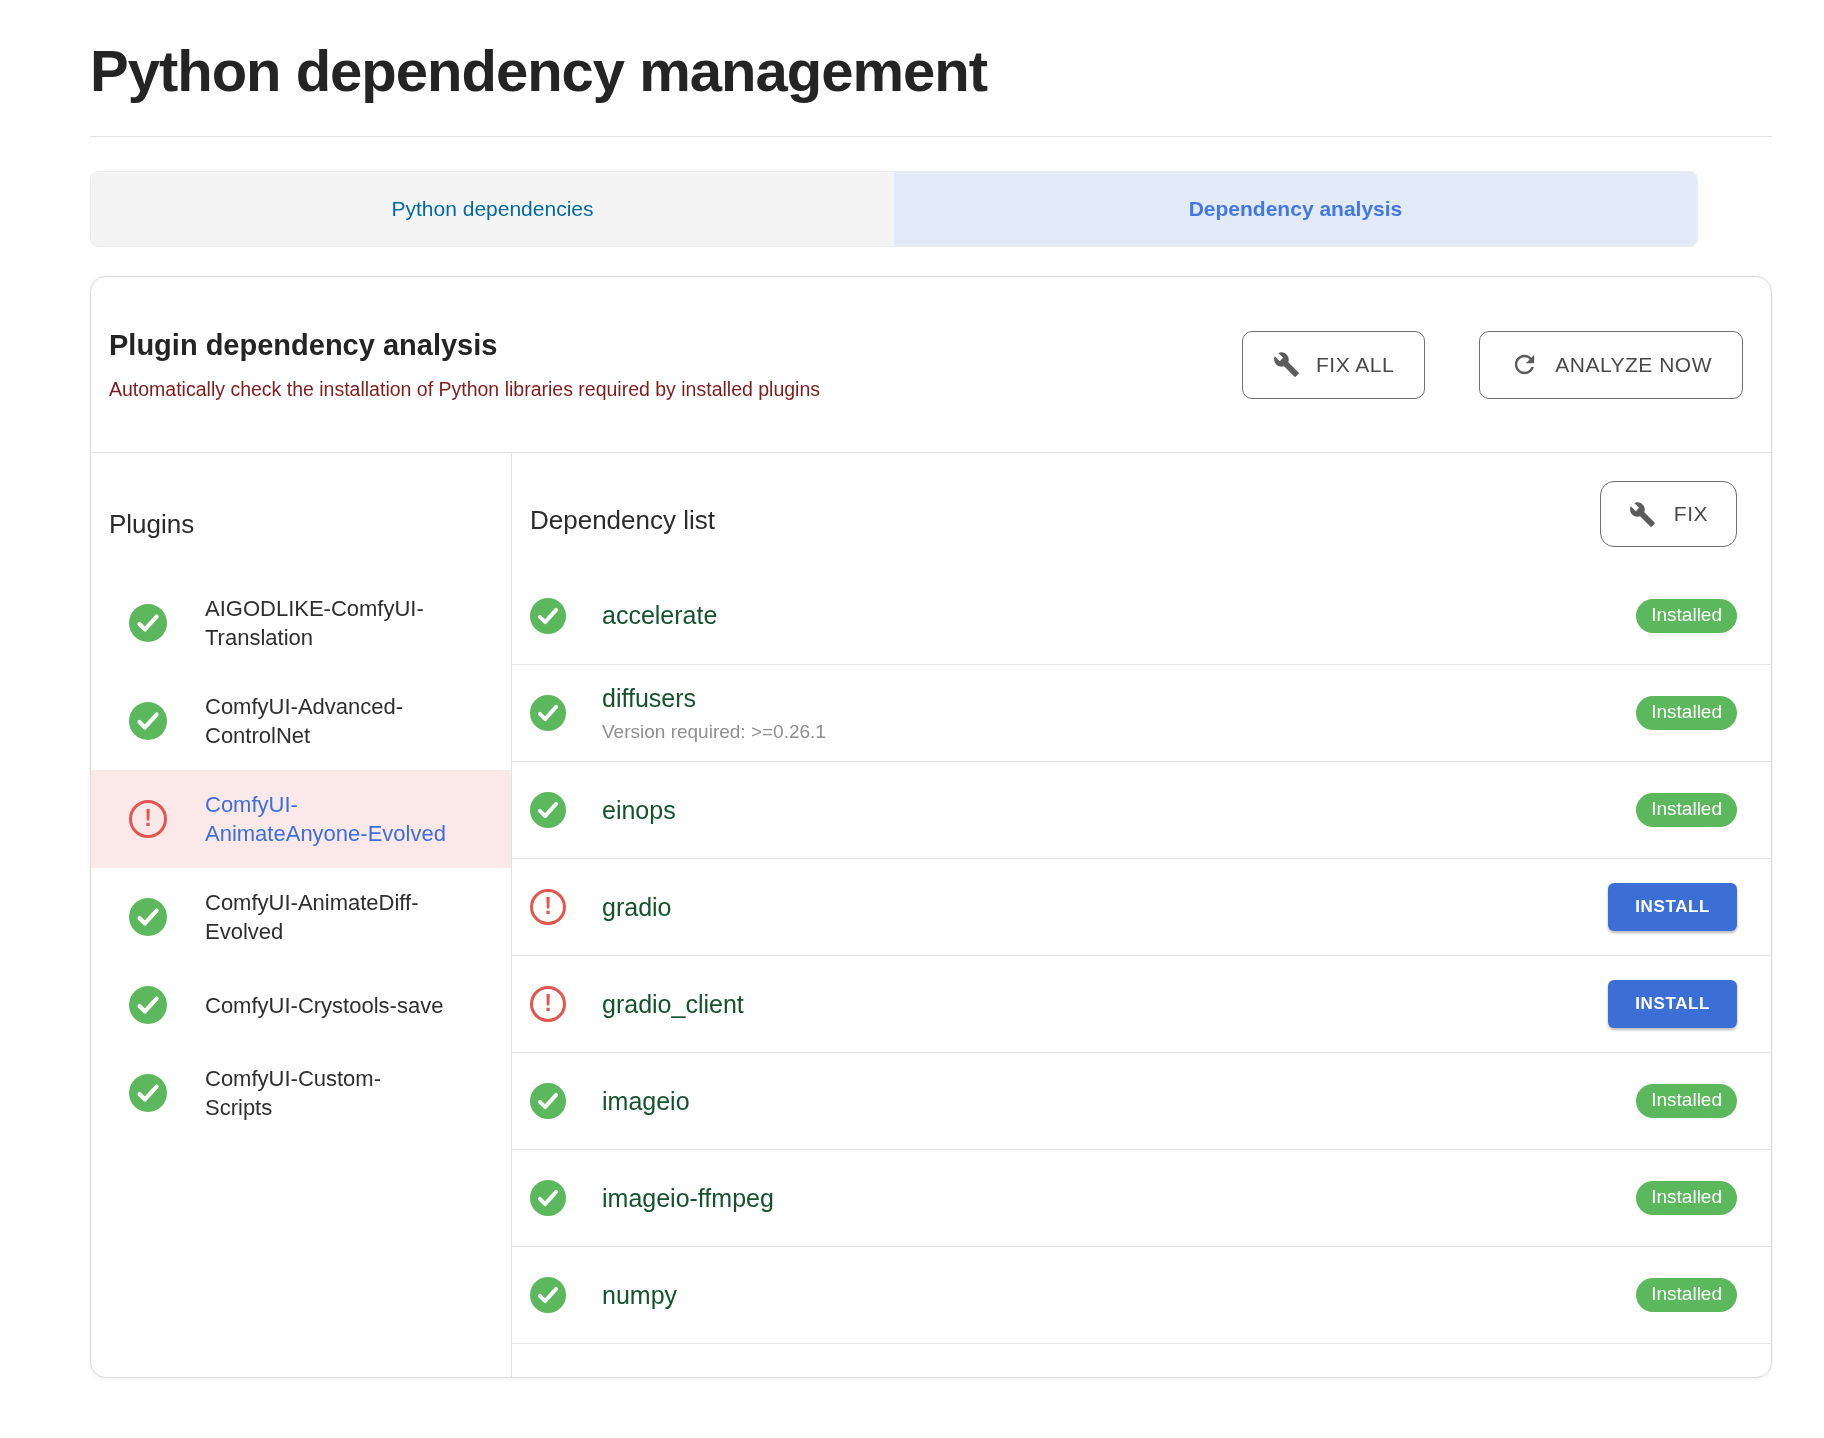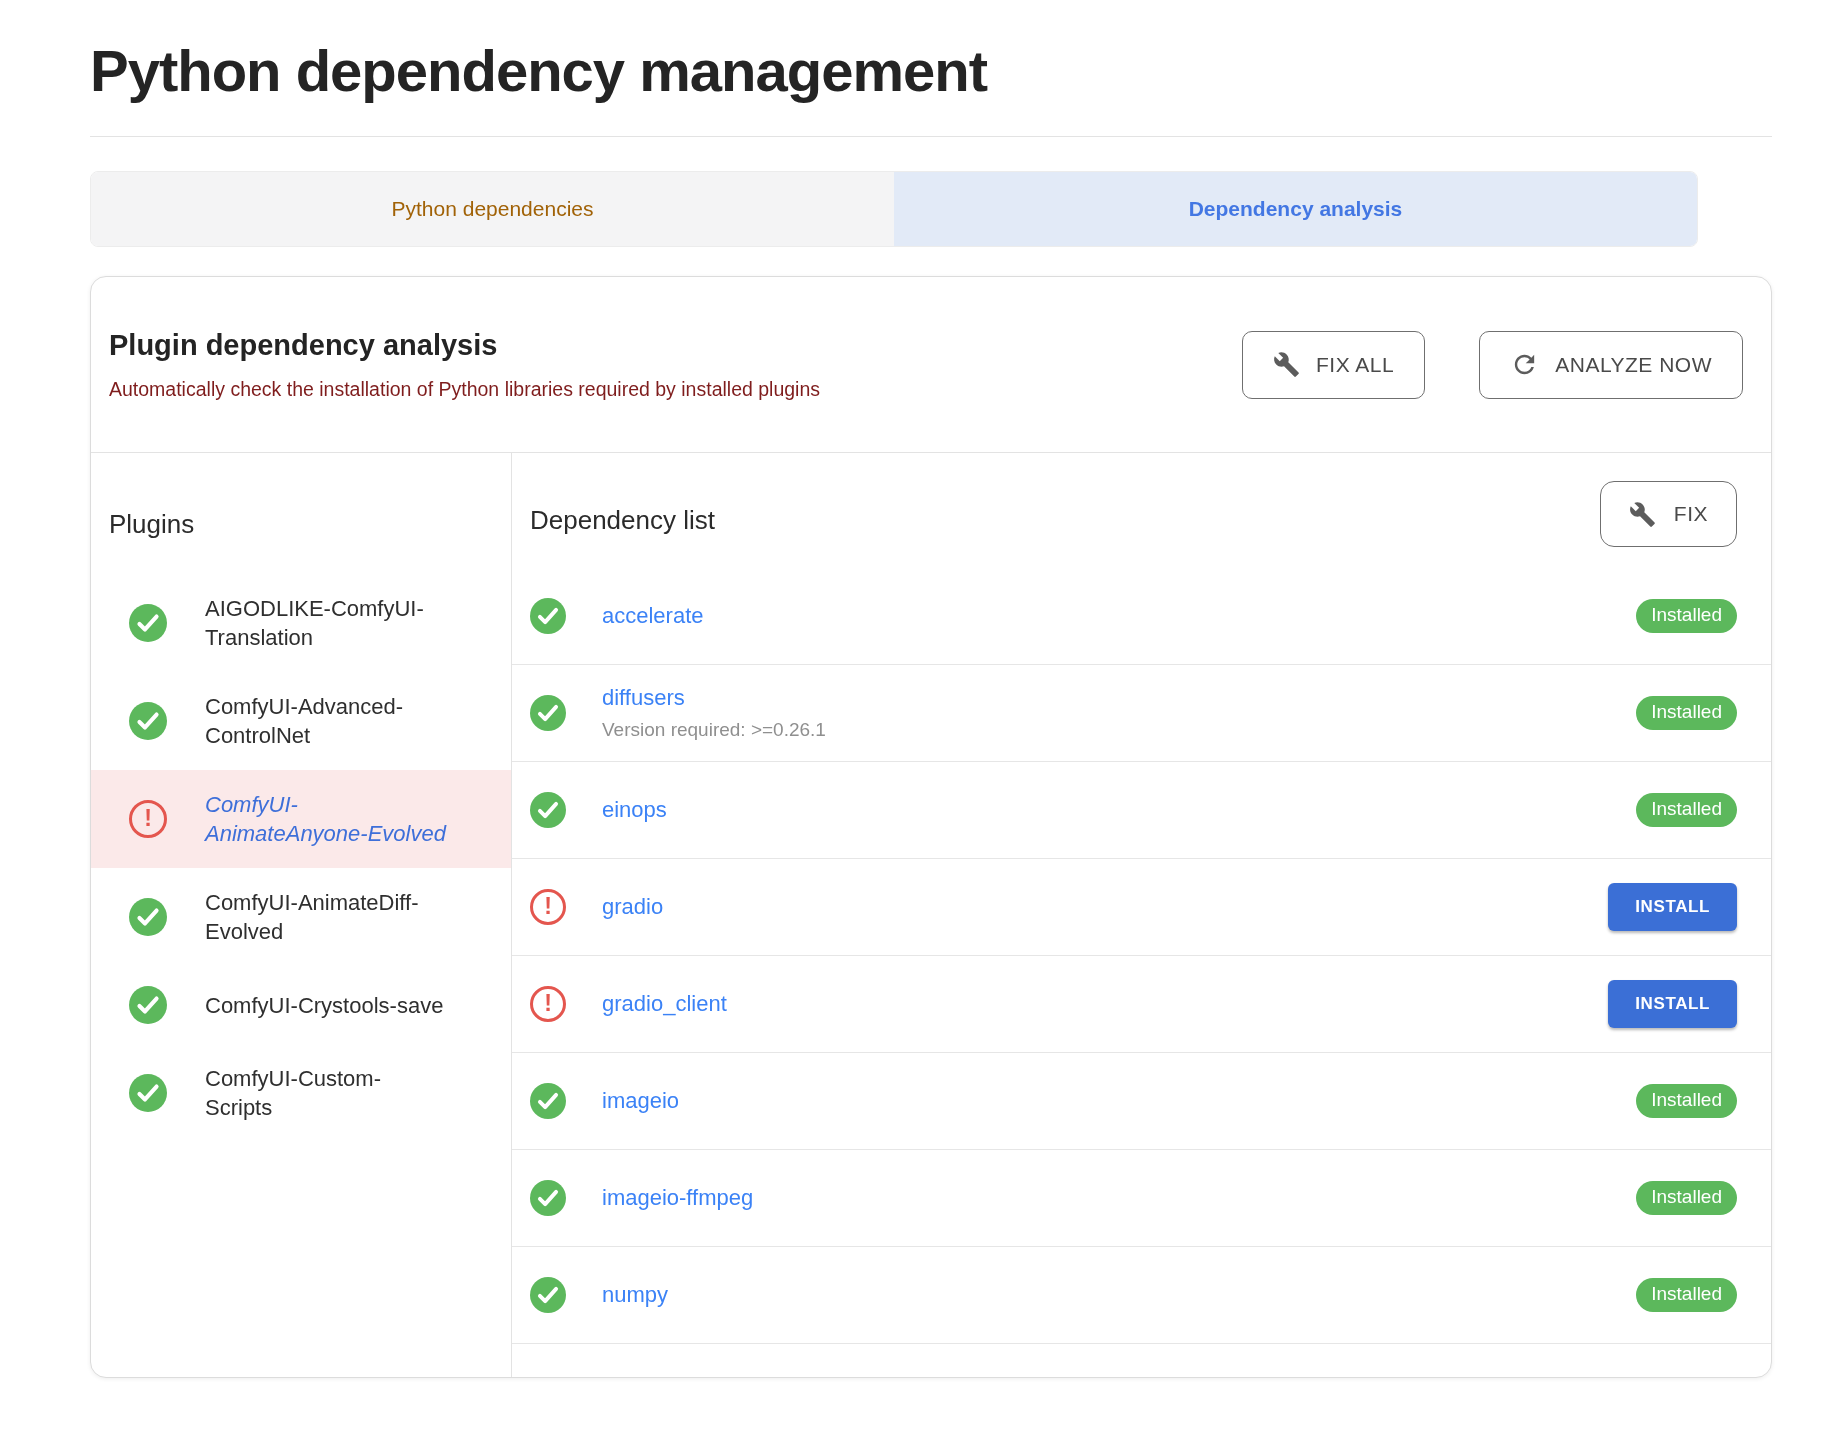--- a/index.html
+++ b/index.html
@@ -33,21 +33,21 @@
 
   
   .tab-bar{
     margin-top:34px;width:1608px;height:76px;display:flex;
     border-radius:8px;overflow:hidden;border:1px solid #ececec;
   }
   .tab{
     flex:1;display:flex;align-items:center;justify-content:center;
     font-size:21px;cursor:pointer;
   }
-  .tab.inactive{background:var(--tab-inactive-bg);color:#a16207;}
+  .tab.inactive{background:var(--tab-inactive-bg);color:#0369a1;}
   .tab.active{background:var(--tab-active-bg);color:var(--tab-active-text);font-weight:700;}
 
   
   .card{
     margin-top:29px;width:1682px;height:1102px;
     border:1px solid var(--border);border-radius:16px;
     box-shadow:0 1px 4px rgba(0,0,0,0.07);
     overflow:hidden;display:flex;flex-direction:column;background:#fff;
   }
   .card-header{
@@ -77,21 +77,21 @@
   .plugins-list{margin-top:34px;display:flex;flex-direction:column;}
   .plugin-item{
     display:flex;align-items:center;gap:38px;
     padding:20px 14px 20px 38px;cursor:pointer;
   }
   .plugin-item .plugin-label{
     font-size:22px;line-height:29px;color:#2f2f2f;width:242px;
     overflow-wrap:break-word;
   }
   .plugin-item.selected{background:var(--pink);}
-  .plugin-item.selected .plugin-label{color:var(--link-blue);font-style:italic;}
+  .plugin-item.selected .plugin-label{color:var(--link-blue);}
 
   
   .ok-icon{width:38px;height:38px;flex:0 0 auto;}
   .err-icon{
     width:38px;height:38px;flex:0 0 auto;border:3.5px solid var(--red);
     border-radius:50%;display:flex;align-items:center;justify-content:center;
   }
   .err-icon span{
     color:var(--red);font-size:23px;font-weight:700;line-height:1;
     transform:translateY(-1px);
@@ -112,21 +112,21 @@
   }
   .deps-list{margin-top:14px;display:flex;flex-direction:column;}
   .dep-row{
     display:flex;align-items:center;min-height:97px;
     padding:10px 34px 10px 18px;
   }
   .dep-row + .dep-row, .deps-tail{border-top:1px solid #e6e6e6;}
   .deps-tail{height:40px;}
   .dep-row .ok-icon,.dep-row .err-icon{width:36px;height:36px;}
   .dep-main{margin-left:36px;}
-  .dep-name{font-size:22px;color:#3b82f6;}
+  .dep-name{font-size:25px;color:#14532d;}
   .dep-note{font-size:19px;color:var(--text-gray);margin-top:8px;}
   .dep-right{margin-left:auto;}
   .installed-badge{
     display:inline-block;background:var(--green);color:#fff;
     font-size:19px;padding:5px 15px 7px;border-radius:999px;
   }
   .install-btn{
     background:var(--blue);color:#fff;border:none;border-radius:6px;
     font-family:inherit;font-size:17px;font-weight:700;letter-spacing:0.6px;
     padding:14px 27px;cursor:pointer;box-shadow:0 2px 3px rgba(0,0,0,0.28);

